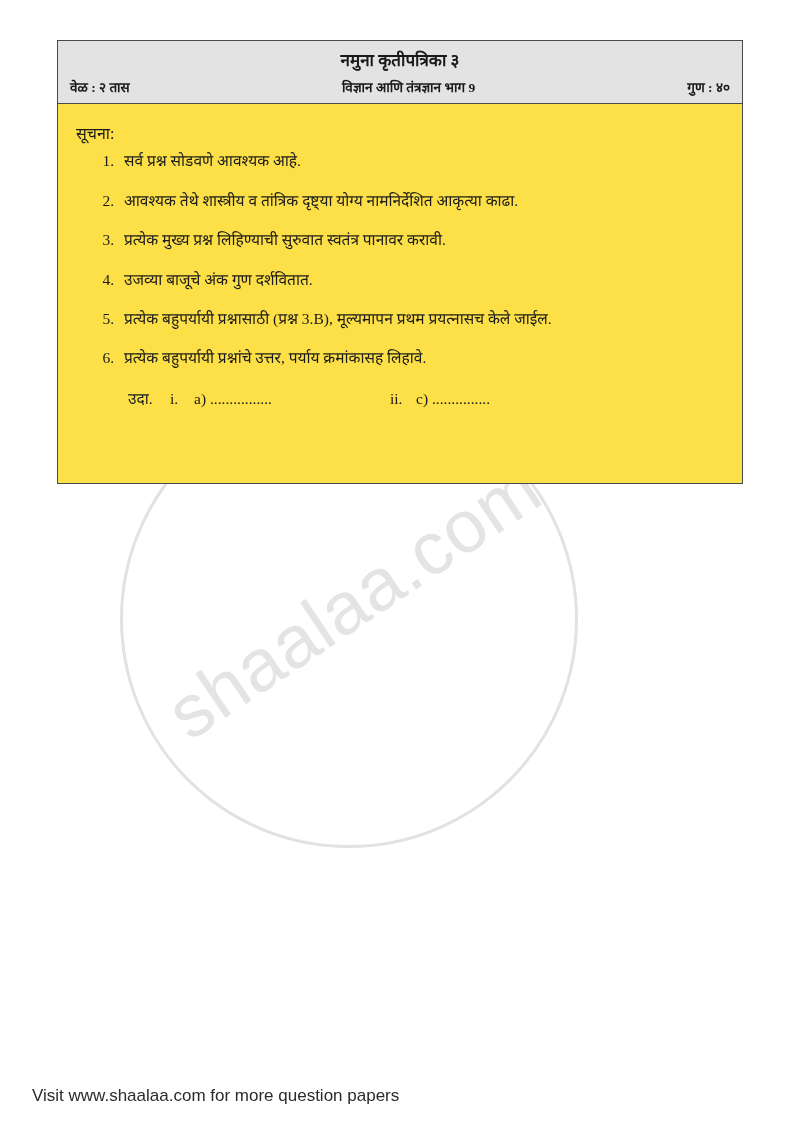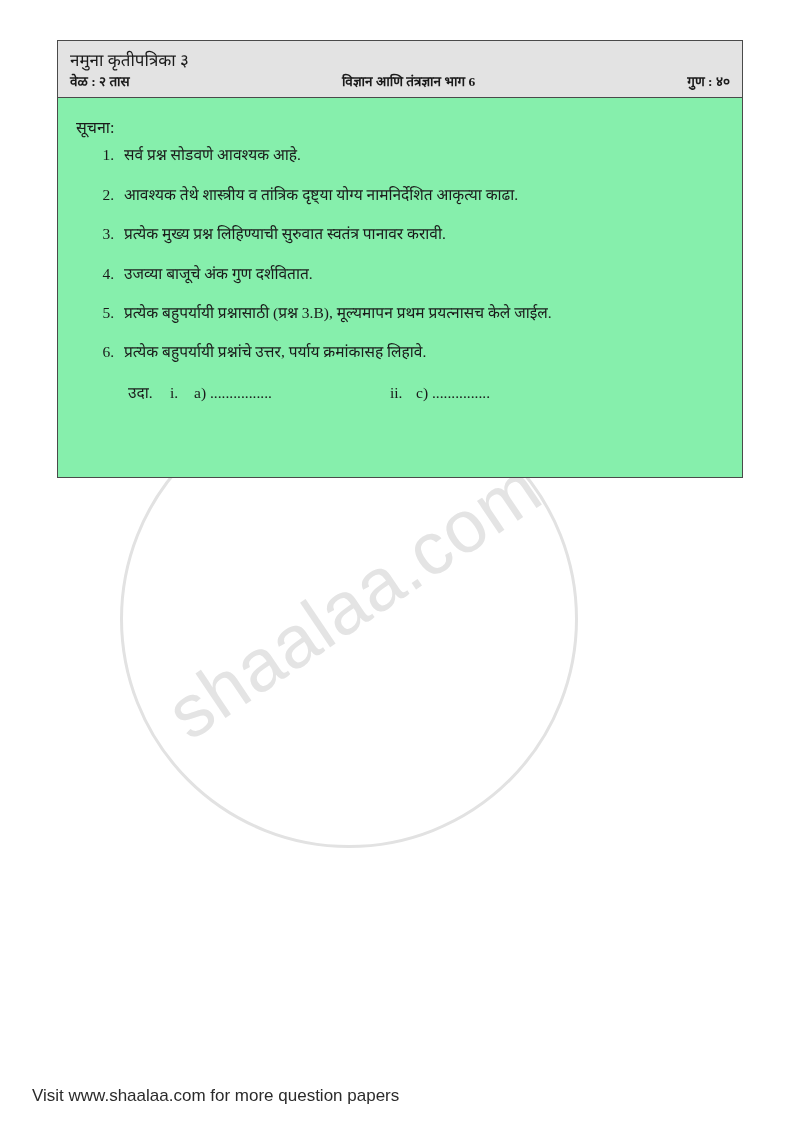--- a/index.html
+++ b/index.html
@@ -58,42 +58,43 @@
     z-index: 10;
   }
 
   .header-box {
     border: 1px solid #4a4a4a;
     background: #e3e3e3;
     padding: 9px 12px 7px 12px;
     box-sizing: border-box;
   }
   .paper-title {
-    text-align: left;
-    font-weight: normal;
+    text-align: center;
+    font-weight: bold;
     font-size: 17px;
     color: #1a1a1a;
     line-height: 1.3;
+    margin-bottom: 6px;
   }
   .header-row {
     display: flex;
     align-items: baseline;
     justify-content: center;
     font-size: 13.5px;
     font-weight: bold;
     color: #1a1a1a;
   }
   .header-row .hdr-left { flex: 0 0 auto; }
   .header-row .hdr-center { flex: 1 1 auto; text-align: center; }
   .header-row .hdr-right { flex: 0 0 auto; }
 
   .body-box {
     border: 1px solid #4a4a4a;
     border-top: none;
-    background: #86efac;
+    background: #fde047;
     padding: 14px 14px 26px 14px;
     box-sizing: border-box;
     min-height: 380px;
   }
   .instr-heading {
     font-size: 16px;
     color: #1a1a1a;
     margin: 4px 0 6px 4px;
   }
   ol.instr-list {
@@ -139,21 +140,21 @@
   <div class="ring"></div>
   <div class="wm-text">shaalaa.com</div>
 </div>
 
 <div class="sheet">
 
   <div class="header-box">
     <div class="paper-title">नमुना कृतीपत्रिका ३</div>
     <div class="header-row">
       <div class="hdr-left">वेळ : २ तास</div>
-      <div class="hdr-center">विज्ञान आणि तंत्रज्ञान  भाग 6</div>
+      <div class="hdr-center">विज्ञान आणि तंत्रज्ञान  भाग 9</div>
       <div class="hdr-right">गुण : ४०</div>
     </div>
   </div>
 
   <div class="body-box">
     <div class="instr-heading">सूचना:</div>
     <ol class="instr-list">
       <li>सर्व प्रश्न सोडवणे आवश्यक आहे.</li>
       <li>आवश्यक तेथे शास्त्रीय व तांत्रिक दृष्ट्या योग्य नामनिर्देशित आकृत्या काढा.</li>
       <li>प्रत्येक मुख्य प्रश्न लिहिण्याची सुरुवात स्वतंत्र पानावर करावी.</li>

